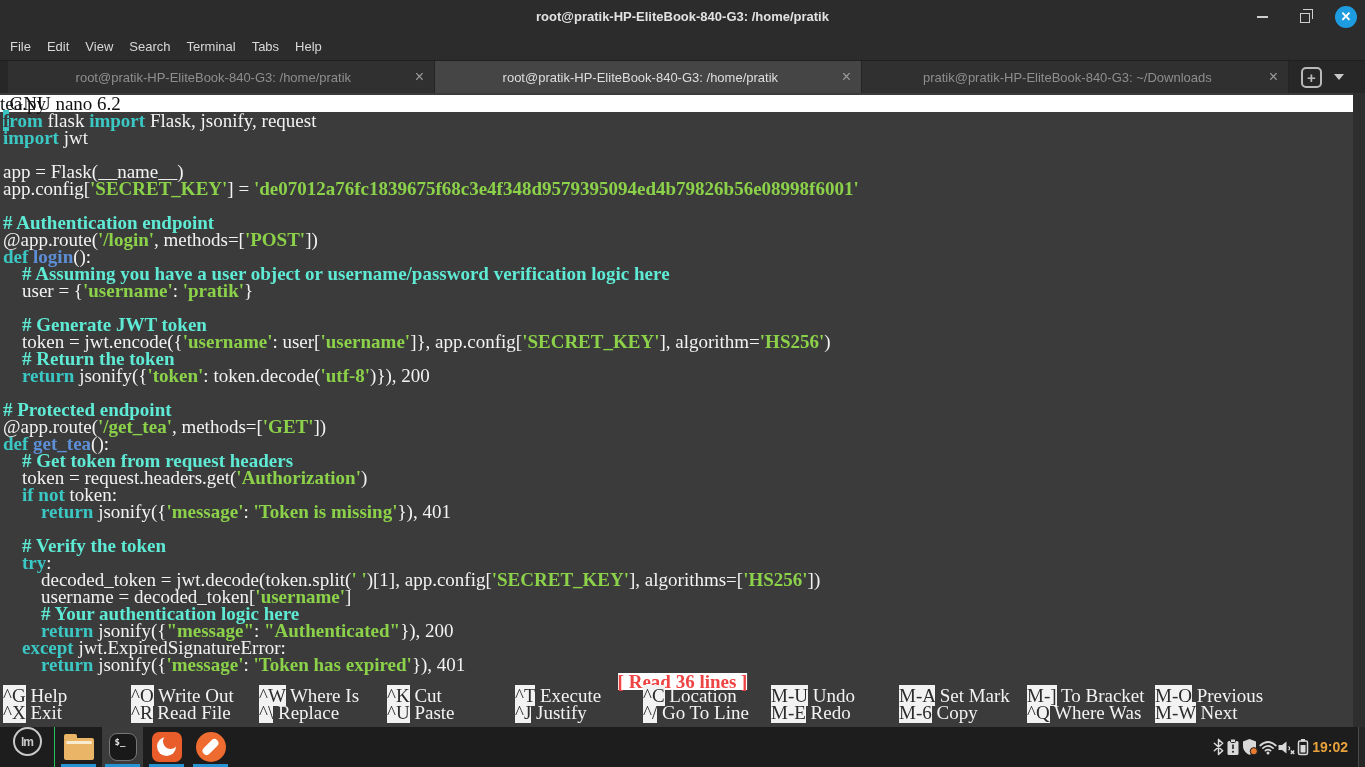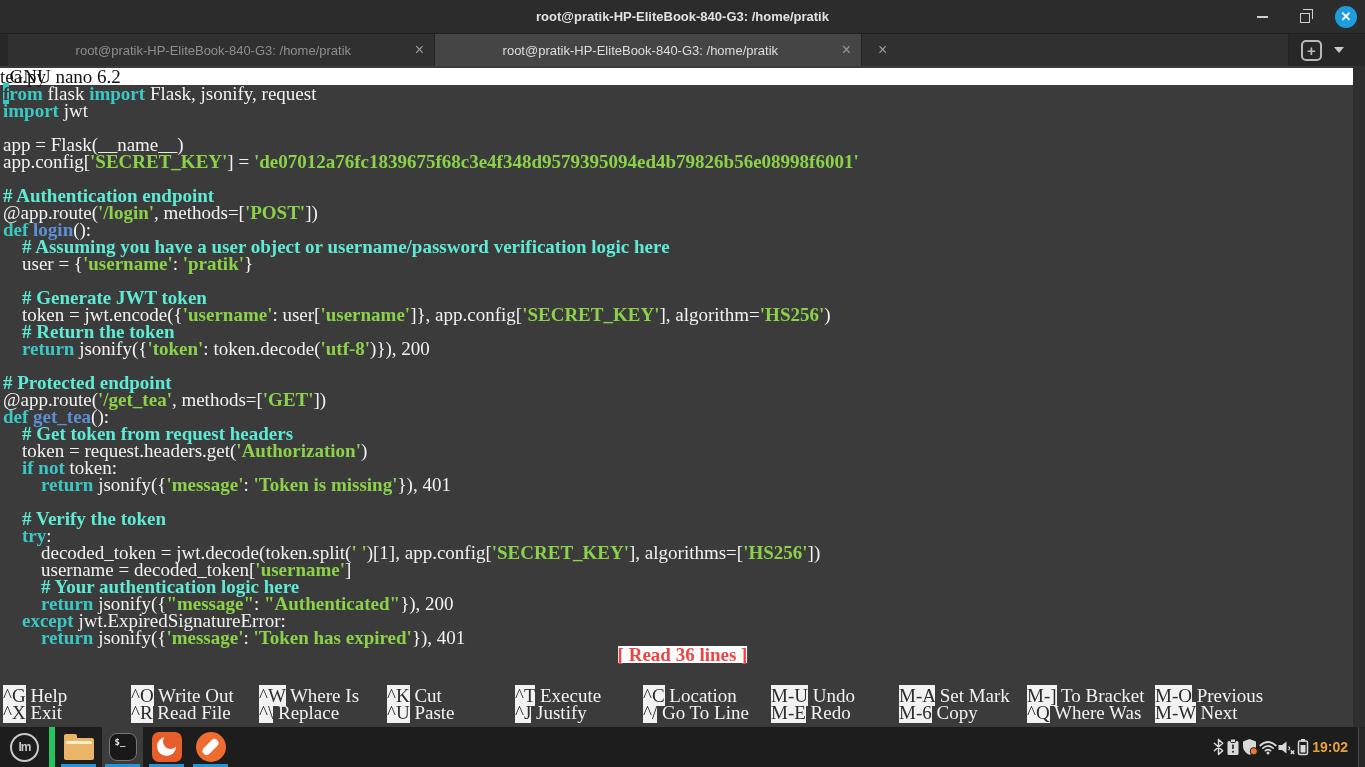--- a/index.html
+++ b/index.html
@@ -48,21 +48,21 @@
   .c-cmt{color:#5eead4;font-weight:700}
   .c-cur{background:#3bc8c4;color:#3b3b3b;font-weight:700}
   .status{position:absolute;top:580px;left:50%;transform:translateX(-50%);background:#ffffff;color:#ef4444;font-weight:700;white-space:pre}
   .helpbar{position:absolute;left:3px;right:12px;bottom:6px}
   .hrow{display:grid;grid-template-columns:repeat(10,128px);height:17px;white-space:pre}
   .hkey{background:#f2f2f2;color:#2b2b2b}
   .hlabel{color:#f2f2f2}
 
   
   .panel{height:40px;background:#1d1d1d;display:flex;align-items:center;flex:0 0 auto;position:relative}
-  .mint-btn{width:55px;height:40px;display:flex;align-items:center;justify-content:center;border-right:6px solid #22c55e}
+  .mint-btn{width:55px;height:40px;display:flex;justify-content:center;border-right:1px solid #22c55e}
   .mint-ring{width:29px;height:29px;border:2px solid #c9c9c9;border-radius:50%;display:flex;align-items:center;justify-content:center;color:#c9c9c9;font-weight:700;font-size:12px;letter-spacing:-1px}
   .app-btn{width:41px;height:40px;position:relative;display:flex;align-items:center;justify-content:center;margin-left:3px}
   .app-btn.focused{background:#3c3c3c}
   .app-underline{position:absolute;left:3px;right:3px;bottom:0;height:3px;background:#2793d2}
   .icon-folder{position:relative;width:30px;height:22px;background:#eab566;border-radius:2px;margin-top:3px}
   .icon-folder::before{content:"";position:absolute;top:-4px;left:0;width:13px;height:5px;background:#eab566;border-radius:2px 2px 0 0}
   .icon-folder::after{content:"";position:absolute;top:3px;left:2px;right:2px;height:3px;background:#f8ecd0;border-radius:2px}
   .icon-term{width:28px;height:28px;background:#191919;border:1px solid #777;border-radius:8px;color:#e8e8e8;font-family:"DejaVu Sans Mono",monospace;font-size:9px;font-weight:700;padding:3px 0 0 5px}
   .icon-ff{position:relative;width:30px;height:30px;background:#e85d2a;border-radius:7px;overflow:hidden}
   .icon-ff::before{content:"";position:absolute;width:19px;height:19px;background:#ffffff;border-radius:50%;top:5px;left:5px}
@@ -87,32 +87,42 @@
         </div>
       <div class="btn-max">
           <i></i>
         </div>
       <div class="btn-close">
           <span>✕</span>
         </div>
     </div>
   </div>
 
+  <div class="menubar">
+    <span class="menu-item">File</span>
+    <span class="menu-item">Edit</span>
+    <span class="menu-item">View</span>
+    <span class="menu-item">Search</span>
+    <span class="menu-item">Terminal</span>
+    <span class="menu-item">Tabs</span>
+    <span class="menu-item">Help</span>
+  </div>
 
   <div class="tabbar">
     <div id="tabs">
         <div class="tab">
           <span class="tab-label">root@pratik-HP-EliteBook-840-G3: /home/pratik</span>
           <span class="tab-close">×</span>
         </div>
         <div class="tab active">
           <span class="tab-label">root@pratik-HP-EliteBook-840-G3: /home/pratik</span>
           <span class="tab-close">×</span>
         </div>
         <div class="tab">
+          <span class="tab-label">pratik@pratik-HP-EliteBook-840-G3: ~/Downloads</span>
           <span class="tab-close">×</span>
         </div>
       </div>
     <div class="newtab-btn">
         <span>+</span>
       </div>
     <div class="tab-caret"></div>
   </div>
 
   <div class="terminal">

